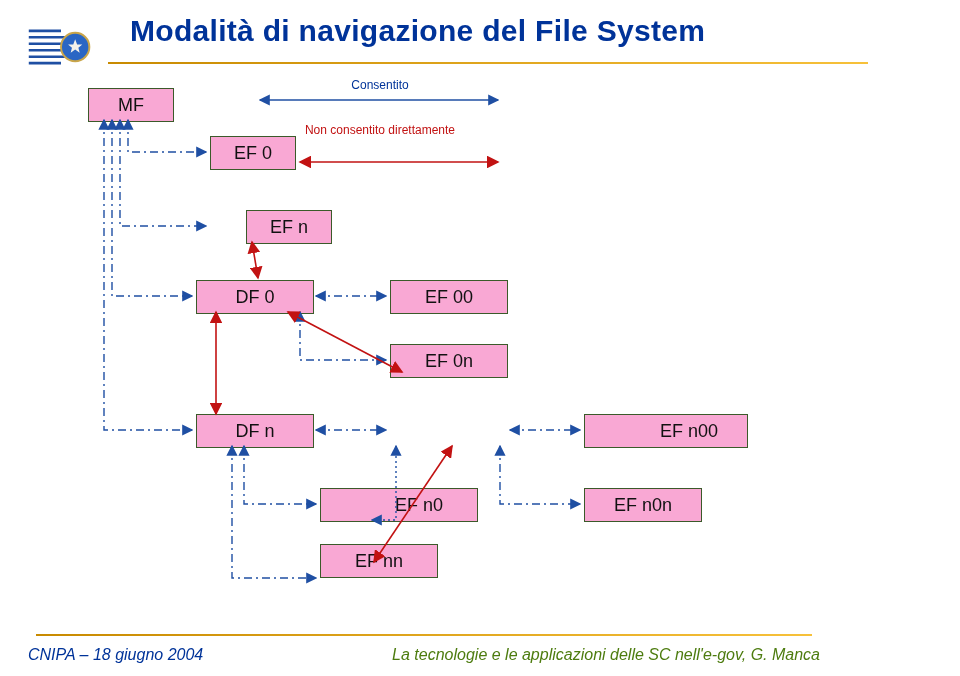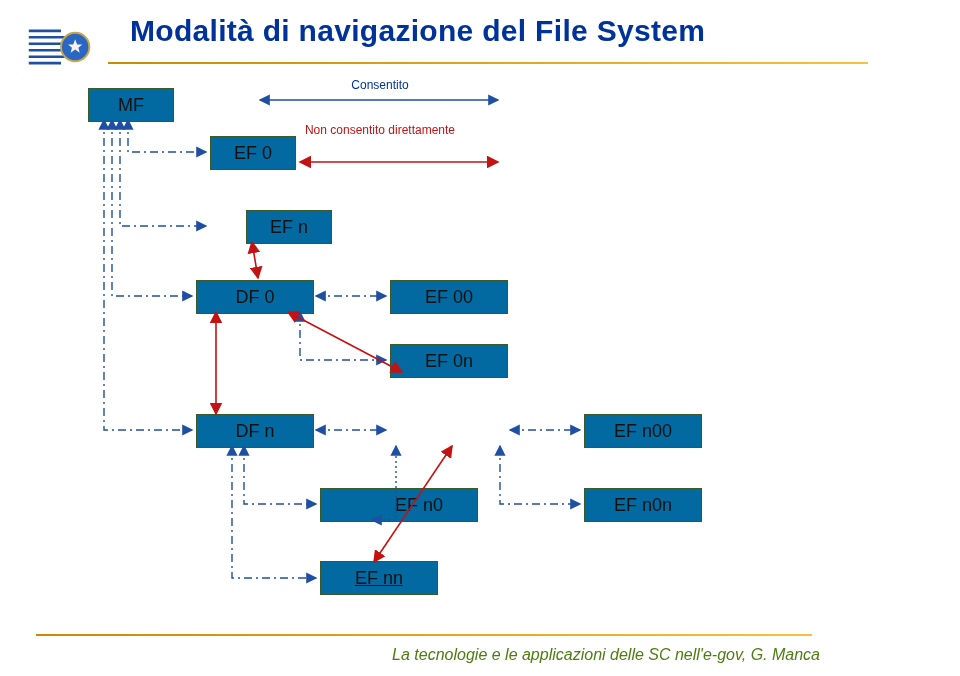--- a/index.html
+++ b/index.html
@@ -39,21 +39,21 @@
     position: absolute;
     left: 108px;
     top: 62px;
     height: 2px;
     width: 760px;
     background: linear-gradient(to right, #c88a00, #f7c13a);
   }
   
   .node {
     position: absolute;
-    background: #0369a1;
+    background: #f9a8d4;
     border: 1px solid #3b5a2a;
     text-align: center;
     font-size: 18px;
     line-height: 30px;
     color: #111;
     box-shadow: 0 0 0 rgba(0,0,0,0);
   }
   .node.small { width: 84px; height: 32px; line-height: 32px; }
   .node.wide  { width: 116px; height: 32px; line-height: 32px; }
   
@@ -127,24 +127,24 @@
   <div class="legend allowed" style="left:290px; top:78px;">Consentito</div>
   <div class="legend denied" style="left:290px; top:120px; line-height:20px;">Non consentito direttamente</div>
 
   <div class="node small" style="left:88px; top:88px;">MF</div>
   <div class="node small" style="left:210px; top:136px;">EF 0</div>
   <div class="node small" style="left:210px; top:210px;margin-left:36px;">EF n</div>
   <div class="node wide" style="left:196px; top:280px;">DF 0</div>
   <div class="node wide" style="left:390px; top:280px;">EF 00</div>
   <div class="node wide" style="left:390px; top:344px;">EF 0n</div>
   <div class="node wide" style="left:196px; top:414px;">DF n</div>
-  <div class="node wide" style="left:584px; top:414px;">EF n00</div>
+  <div class="node wide" style="left:584px; top:414px;padding-left:46px;">EF n00</div>
   <div class="node wide" style="left:320px; top:488px;padding-left:40px;">EF n0</div>
   <div class="node wide" style="left:584px; top:488px;">EF n0n</div>
-  <div class="node wide" style="left:320px; top:561px;text-decoration:underline;">EF nn</div>
+  <div class="node wide" style="left:320px; top:544px;">EF nn</div>
 
   <svg class="connectors">
     <defs>
       <marker id="arB" markerWidth="8" markerHeight="8" refX="7" refY="4" orient="auto">
         <path d="M0,0 L8,4 L0,8 Z" fill="#1f4fa3"></path>
       </marker>
       <marker id="arBrev" markerWidth="8" markerHeight="8" refX="1" refY="4" orient="auto">
         <path d="M8,0 L0,4 L8,8 Z" fill="#1f4fa3"></path>
       </marker>
       <marker id="arR" markerWidth="8" markerHeight="8" refX="7" refY="4" orient="auto">
@@ -191,14 +191,15 @@
 
       <path d="M252 242 L258 278" marker-start="url(#arRrev)" marker-end="url(#arR)"></path>
 
       <path d="M288 312 L402 372" marker-start="url(#arRrev)" marker-end="url(#arR)"></path>
 
       <path d="M374 562 L452 446" marker-start="url(#arRrev)" marker-end="url(#arR)"></path>
     </g>
   </svg>
 
   <div class="footer-rule"></div>
+  <div class="footer-left">CNIPA – 18 giugno 2004</div>
   <div class="footer-right">La tecnologie e le applicazioni delle SC nell'e-gov, G. Manca</div>
 </div>
 
 </body></html>

